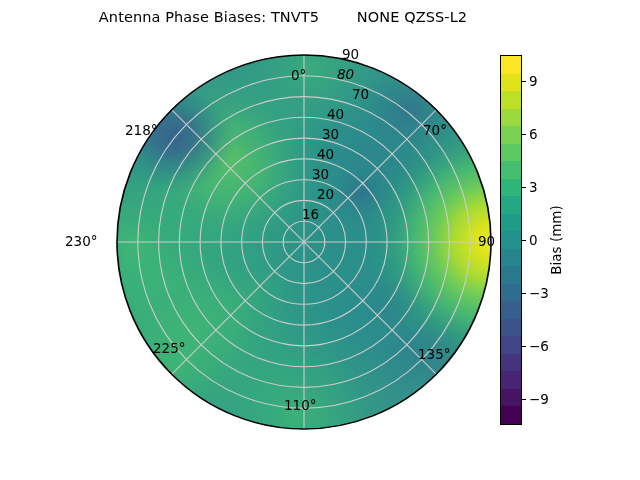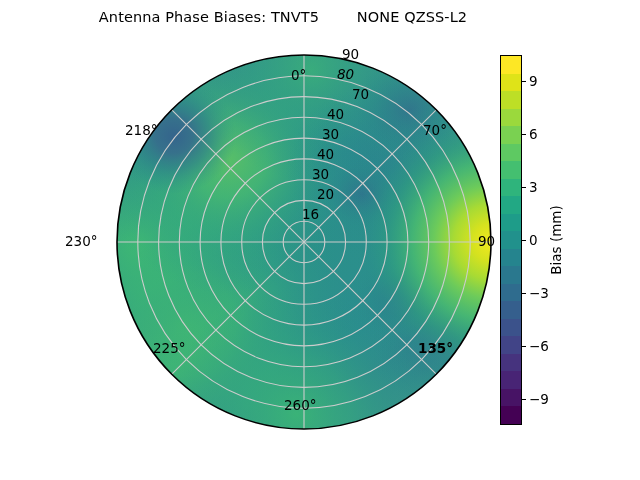--- a/index.html
+++ b/index.html
@@ -262,22 +262,22 @@
         <line x1="326.2" y1="61.8" x2="61.8" y2="326.2"></line>
       </g>
 
       <circle cx="194" cy="194" r="187" fill="none" stroke="#000000" stroke-width="1.6"></circle>
     </svg>
 
     <div id="theta-labels">
         <div class="theta-label" style="left: 181px; top: 20px;">0°</div>
         <div class="theta-label" style="left: 313px; top: 75px;">70°</div>
         <div class="theta-label" style="left: 368px; top: 186px;">90</div>
-        <div class="theta-label" style="left: 308px; top: 293px; font-weight: bold;">135°</div>
-        <div class="theta-label" style="left: 174px; top: 350px;">260°</div>
+        <div class="theta-label" style="left: 308px; top: 299px;">135°</div>
+        <div class="theta-label" style="left: 174px; top: 350px;">110°</div>
         <div class="theta-label" style="left: 16px; top: 293px; margin-left: 27px;">225°</div>
         <div class="theta-label" style="left: -45px; top: 186px;">230°</div>
         <div class="theta-label" style="left: 15px; top: 75px;">218°</div>
       </div>
     <div id="r-labels">
         <div class="r-label" style="left: 192px; top: 159px;">16</div>
         <div class="r-label" style="left: 207px; top: 139px;">20</div>
         <div class="r-label" style="left: 202px; top: 119px;">30</div>
         <div class="r-label" style="left: 207px; top: 99px;">40</div>
         <div class="r-label" style="left: 212px; top: 79px;">30</div>

